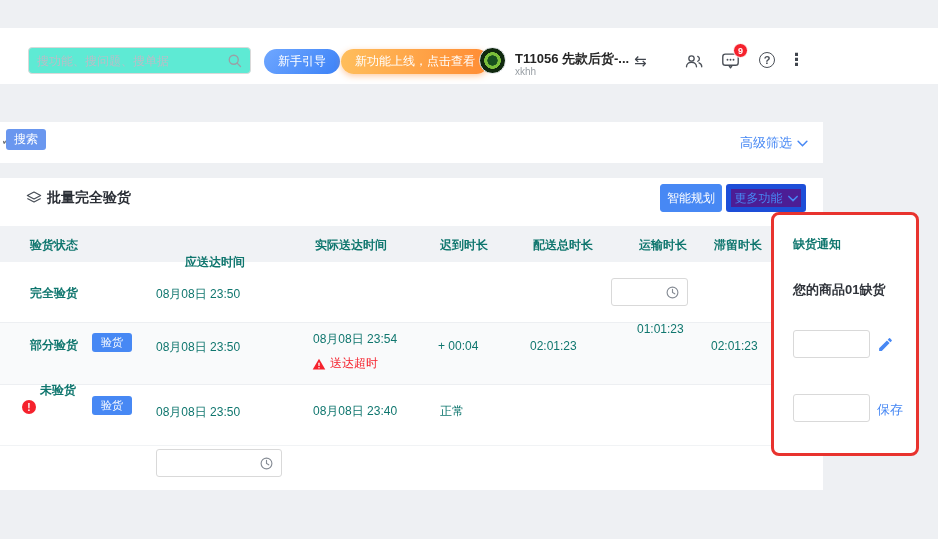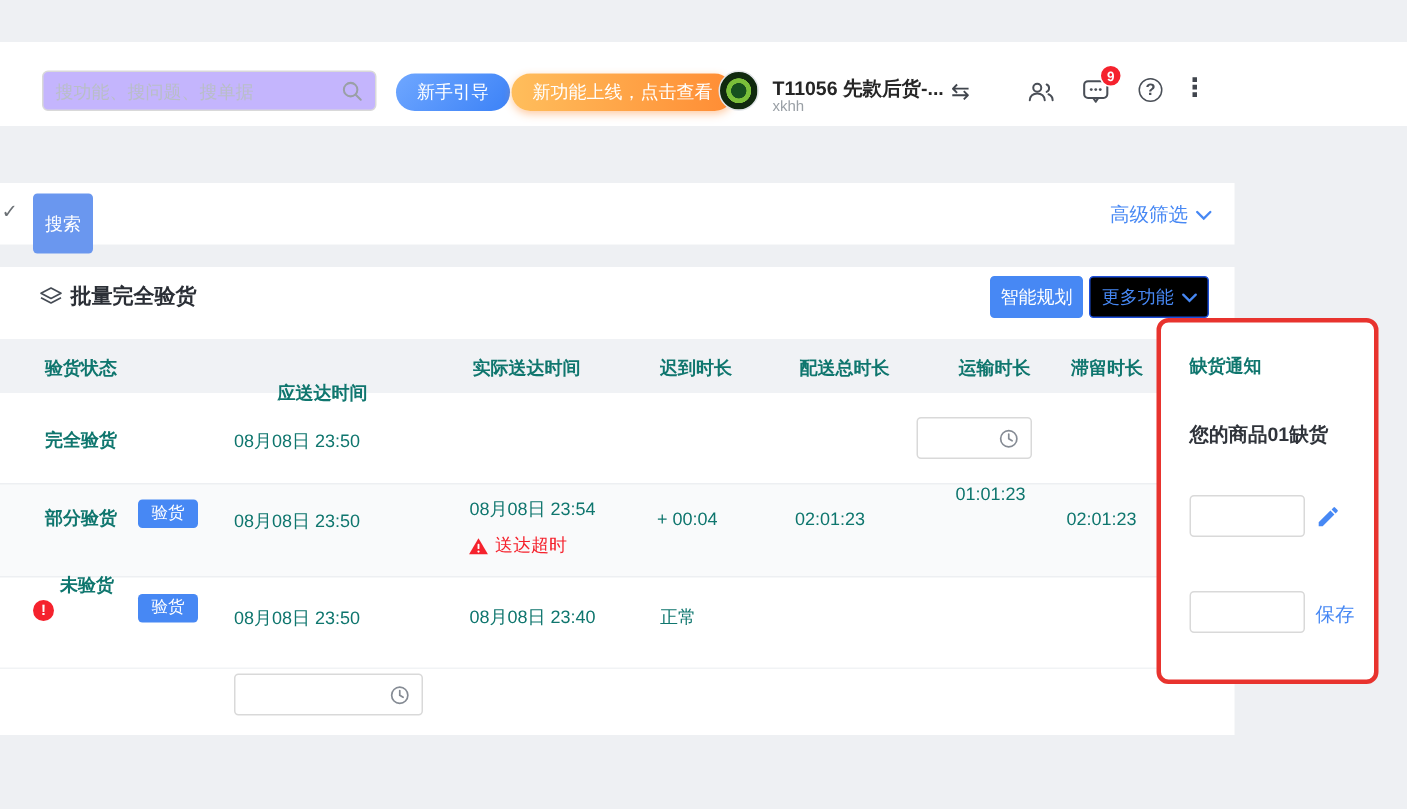--- a/index.html
+++ b/index.html
@@ -5,42 +5,42 @@
   * { box-sizing: border-box; margin: 0; padding: 0; }
   body { background:#eef0f3; font-family:"Liberation Sans","DejaVu Sans",sans-serif; }
   .stage { position:relative; width:938px; height:539px; background:#eef0f3; overflow:hidden; color:#333; }
   .abs { position:absolute; }
   .band-white { background:#fff; }
   .t13 { font-size:12px; color:#0f766e; }
   .bold { font-weight:bold; }
   .blue { color:#4788f4; }
 
   
-  .searchbox { display:flex; align-items:center; gap:6px; border:1px solid #d9d9d9; border-radius:4px; background:#c4b5fd; padding:0 8px; }
+  .searchbox { display:flex; align-items:center; gap:6px; border:1px solid #d9d9d9; border-radius:4px; background:#5eead4; padding:0 8px; }
   .searchbox input { flex:1; border:none; outline:none; font-size:12px; color:#333; background:transparent; font-family:inherit; }
   .searchbox input::placeholder { color:#b9bec7; }
   .pill { border:none; border-radius:13px; height:25px; padding:0 14px; font-size:12px; color:#fff; cursor:pointer; font-family:inherit; white-space:nowrap; }
   .pill-blue { background:linear-gradient(135deg,#6fa7ff,#3c82f7); }
   .pill-orange { background:linear-gradient(90deg,#ffbe5c,#ff8c34); box-shadow:0 2px 6px rgba(255,140,52,.45); }
   .avatar { width:27px; height:27px; border-radius:50%; border:1px solid #e3e6ea;
             background: radial-gradient(circle at 50% 50%, #17501f 0 28%, #7bbf3a 30% 46%, #10290f 48% 100%); }
   .acc-name { font-size:13px; font-weight:bold; color:#262626; white-space:nowrap; }
   .acc-sub { font-size:10px; color:#9aa0a6; }
   .glyph { color:#40454d; }
   .badge { width:15px; height:15px; border-radius:50%; background:#f5222d; color:#fff; font-size:9px; font-weight:bold;
            display:flex; align-items:center; justify-content:center; border:1.5px solid #fff; }
   .qcircle { width:16px; height:16px; border-radius:50%; border:1.5px solid #4a4f57; color:#4a4f57; font-size:11px; font-weight:bold;
              display:flex; align-items:center; justify-content:center; }
 
   
   .btn { display:flex; align-items:center; justify-content:center; gap:5px; border-radius:3px; font-size:12px; cursor:pointer; font-family:inherit; }
   .btn-search { background:#6a97ef; color:#fff; border:none; }
   .btn-plain { background:#fff; border:1px solid #d9d9d9; color:#4a4f57; }
   .btn-primary { background:#4788f4; border:1px solid #4788f4; color:#fff; }
-  .btn-more { background:#000000; border:1px solid #1d4ed8; color:#4788f4; }
+  .btn-more { background:#4c1d95; border:5px solid #1d4ed8; color:#4788f4; }
   .link { display:flex; align-items:center; gap:5px; color:#4788f4; font-size:13px; cursor:pointer; }
 
   
   .chip { background:#4788f4; color:#fff; font-size:11px; line-height:19px; padding:0 9px; border-radius:3px; cursor:pointer; white-space:nowrap; }
   .ipt { background:#fff; border:1px solid #d9d9d9; border-radius:3px; display:flex; align-items:center; justify-content:flex-end; padding:0 7px; }
   .ipt input { width:100%; border:none; outline:none; font-size:12px; font-family:inherit; background:transparent; }
   .warn { display:flex; align-items:center; gap:4px; font-size:12px; color:#f5222d; }
   .excl { width:14px; height:14px; border-radius:50%; background:#f5222d; color:#fff; font-size:10px; font-weight:bold;
           display:flex; align-items:center; justify-content:center; }
   .tooltip { background:#fff; border:1px solid #dadde0; border-radius:4px; padding:6px 10px; font-size:11.5px; color:#3b3f45;
@@ -94,21 +94,21 @@
       </svg>
   </div>
   <div class="abs badge" style="left:733px;top:43px;">9</div>
 
   <div class="abs qcircle" style="left:759px;top:52px;">?</div>
 
   <div class="abs glyph" style="left:788px;top:49px;font-size:17px;font-weight:bold;">⋮</div>
 
   <div class="abs band-white" style="left:0;top:122px;width:823px;height:41px;"></div>
   <div class="abs" style="left:1px;top:133px;font-size:13px;color:#6b7075;">✓</div>
-  <button class="abs btn btn-search" style="left:22px;top:129px;width:40px;height:40px;font-family:Liberation Serif, serif;">搜索</button>
+  <button class="abs btn btn-search" style="left:6px;top:129px;width:40px;height:21px;font-family:Liberation Serif, serif;">搜索</button>
   <div class="abs link" style="left:740px;top:134px;">
     <span>高级筛选</span>
     <span style="display:flex;">
       <svg width="11" height="7" viewBox="0 0 12 8">
           <path d="M1 1.5l5 5 5-5" fill="none" stroke="#4788f4" stroke-width="1.8" stroke-linecap="round"></path>
         </svg>
     </span>
   </div>
 
   <div class="abs band-white" style="left:0;top:178px;width:823px;height:312px;"></div>

